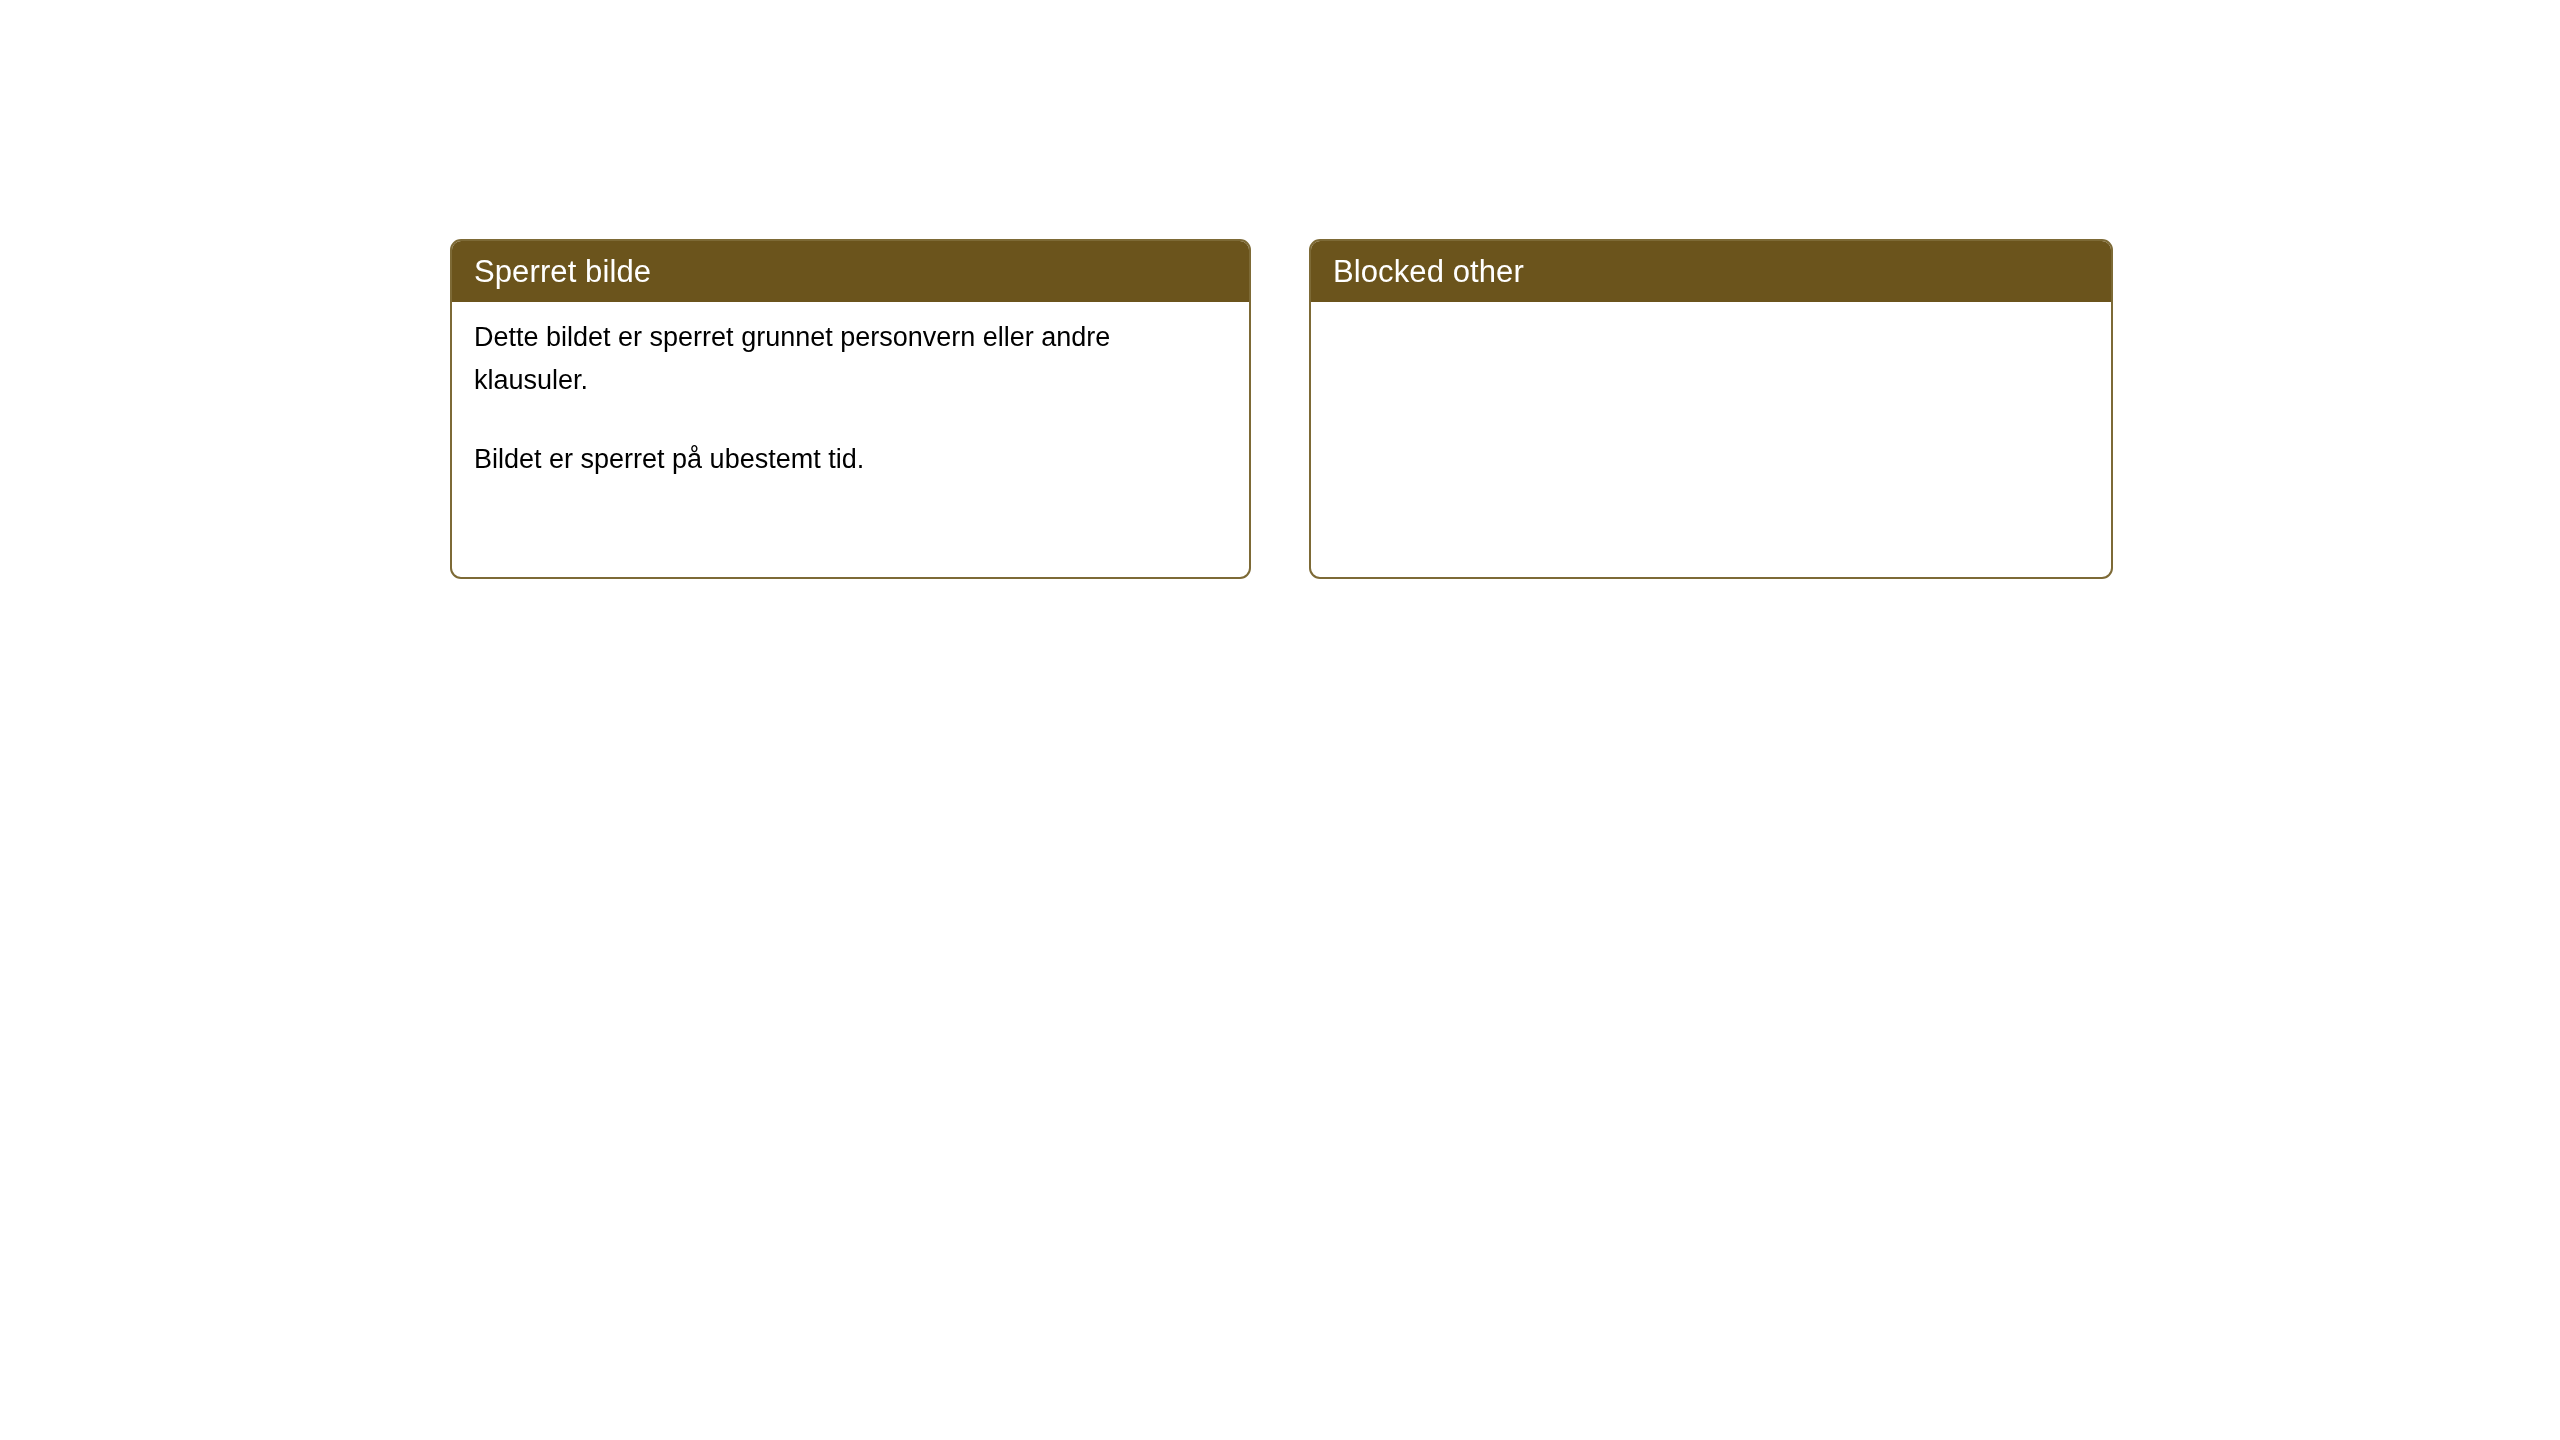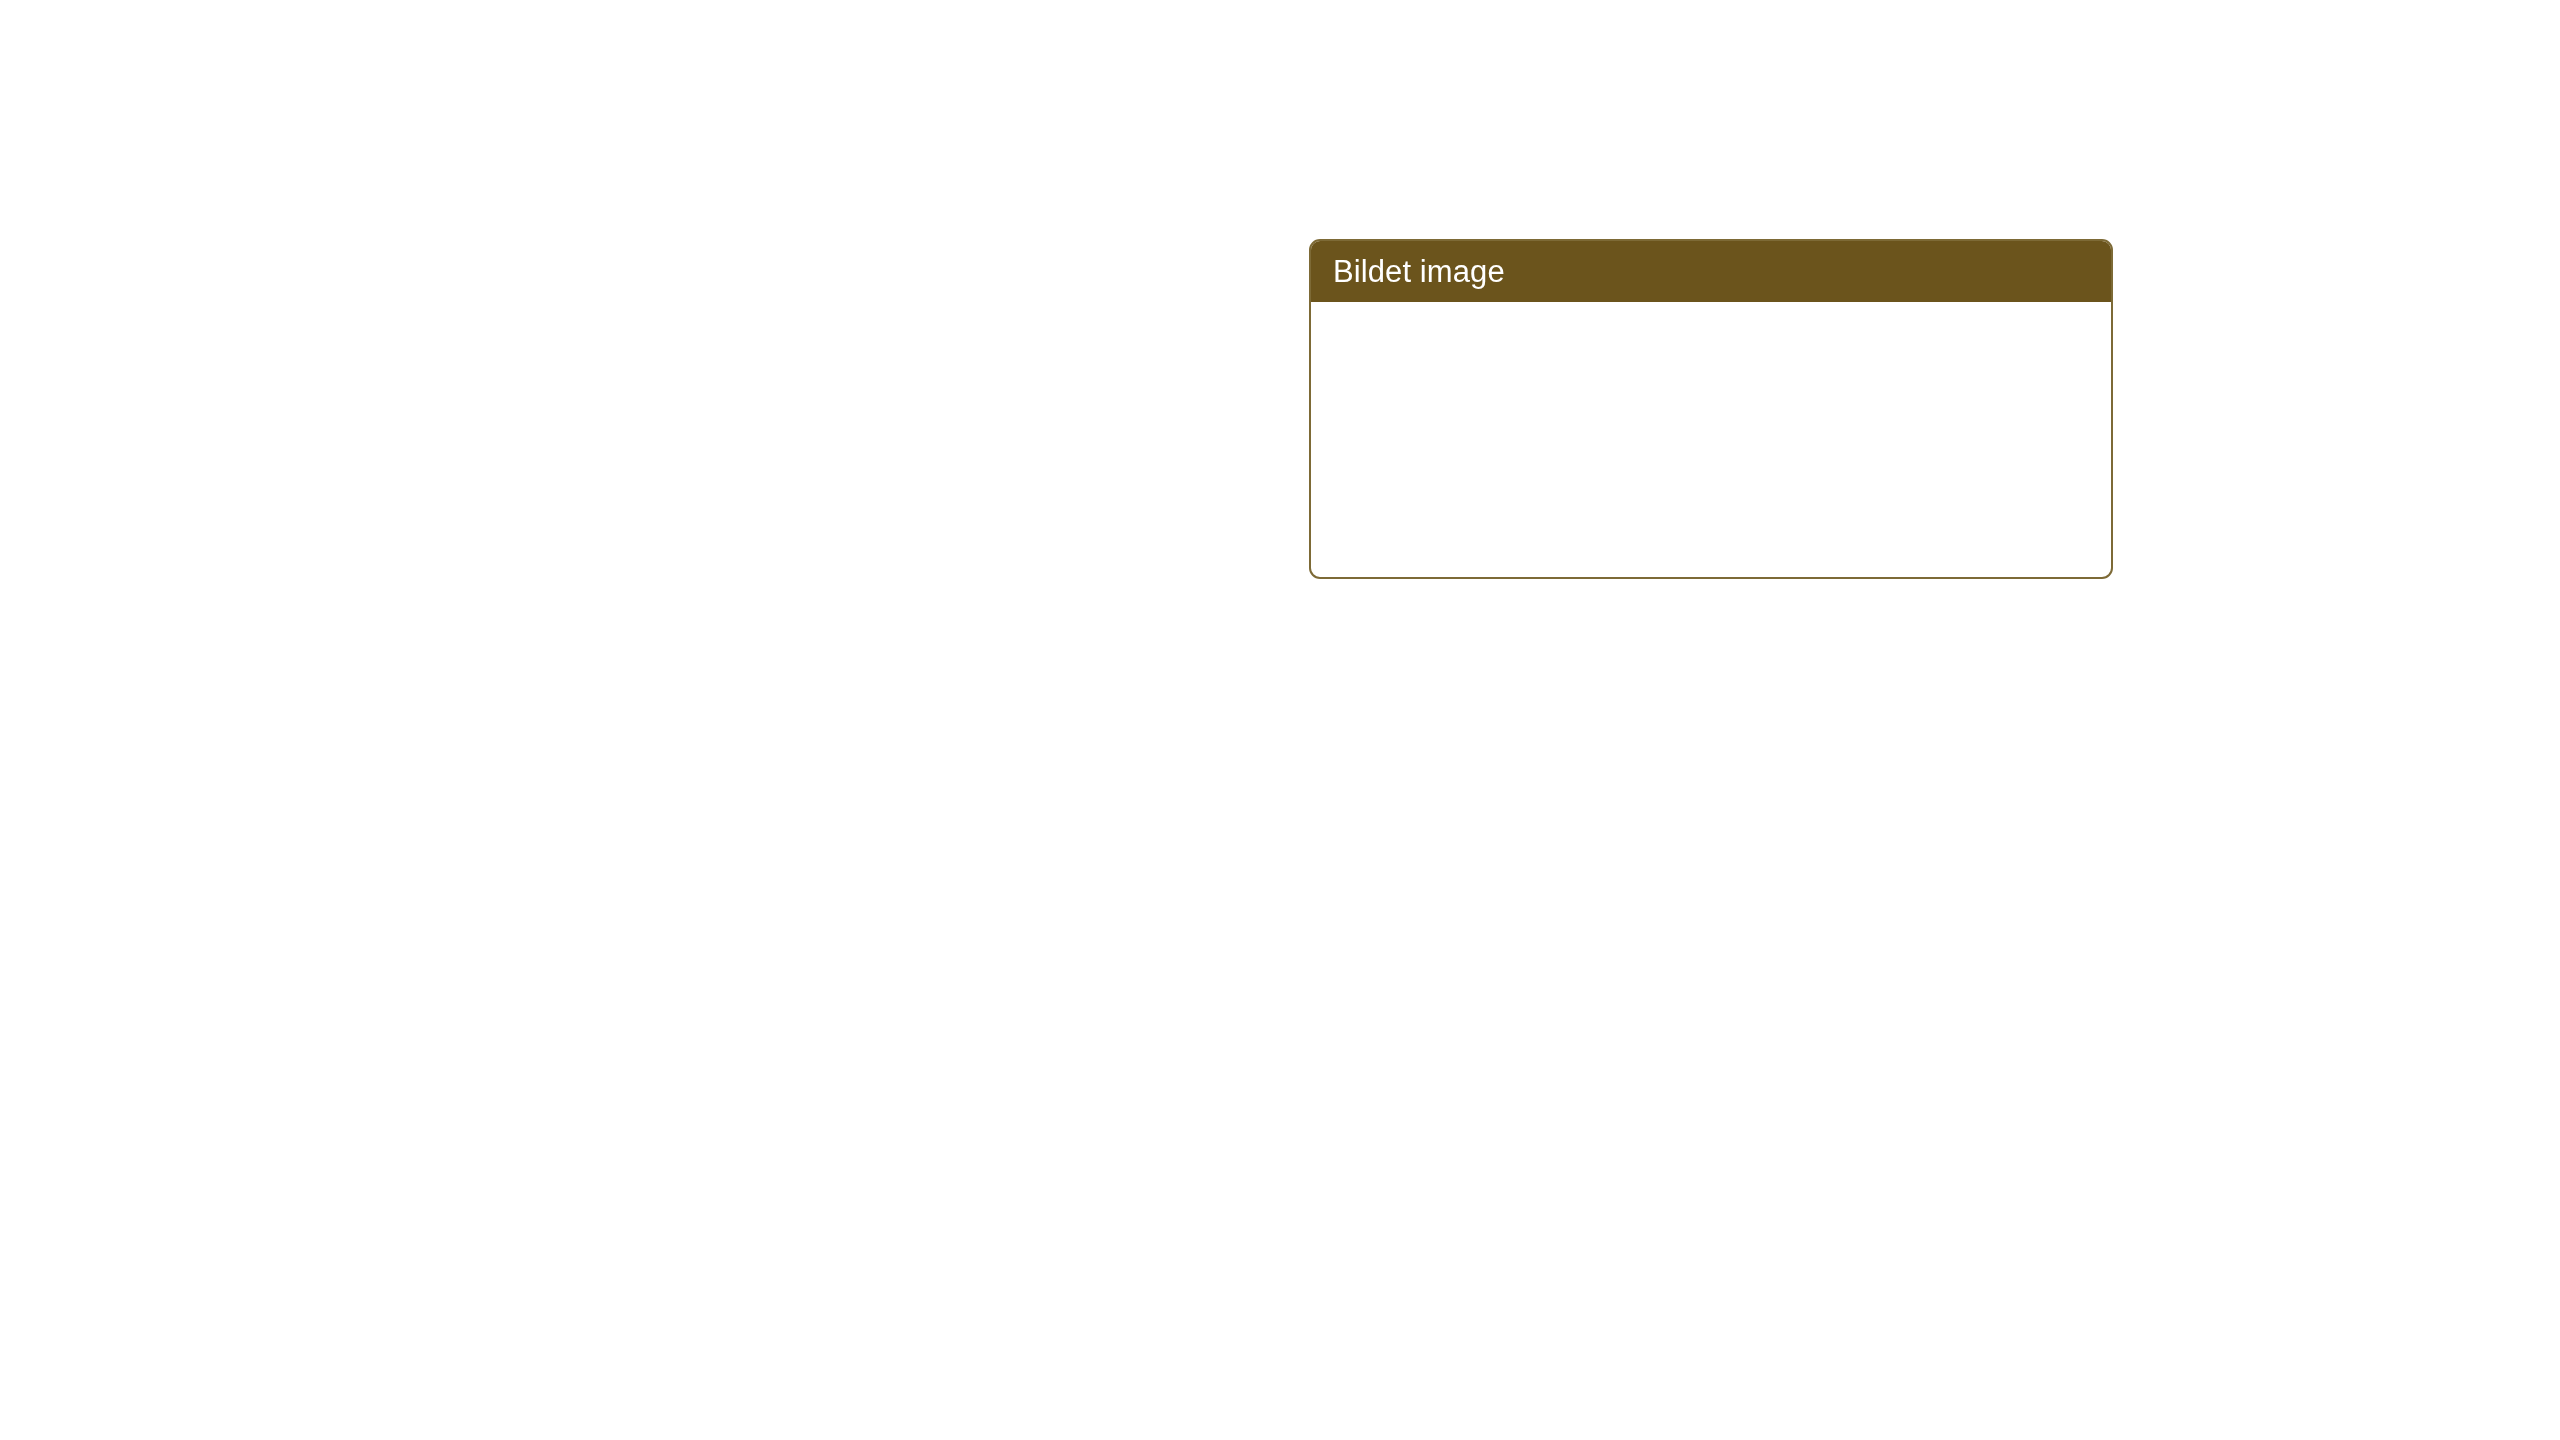--- a/index.html
+++ b/index.html
@@ -83,22 +83,31 @@
 
   .card-paragraph + .card-paragraph {
     margin-top: 36px;
   }
 </style>
 </head>
 <body>
 
 <div id="stage">
 
+  <div class="notice-card card-left">
+    <div class="card-header">
+      <span class="card-title">Sperret bilde</span>
+    </div>
+    <div class="card-body">
+      <p class="card-paragraph">Dette bildet er sperret grunnet personvern eller andre klausuler.</p>
+      <p class="card-paragraph">Bildet er sperret på ubestemt tid.</p>
+    </div>
+  </div>
 
   <div class="notice-card card-right">
     <div class="card-header">
-      <span class="card-title">Bildet image</span>
+      <span class="card-title">Blocked other</span>
     </div>
     <div class="card-body">
     </div>
   </div>
 
 </div>
 
 </body></html>

